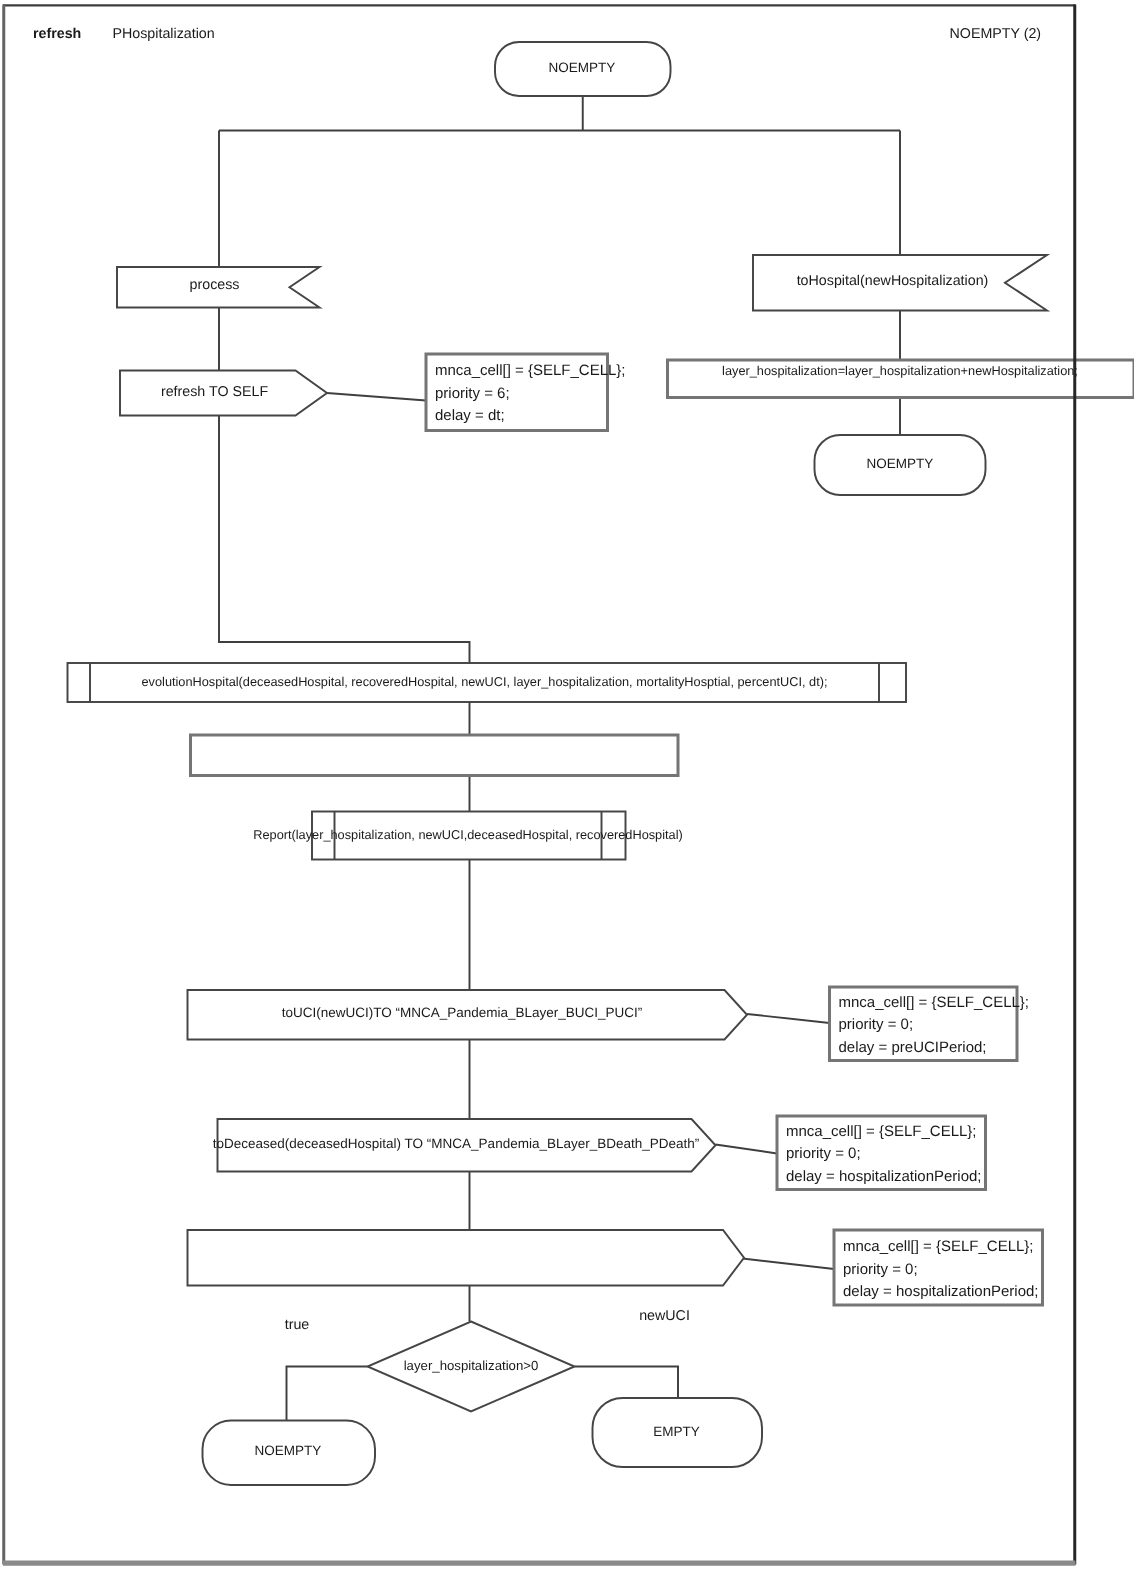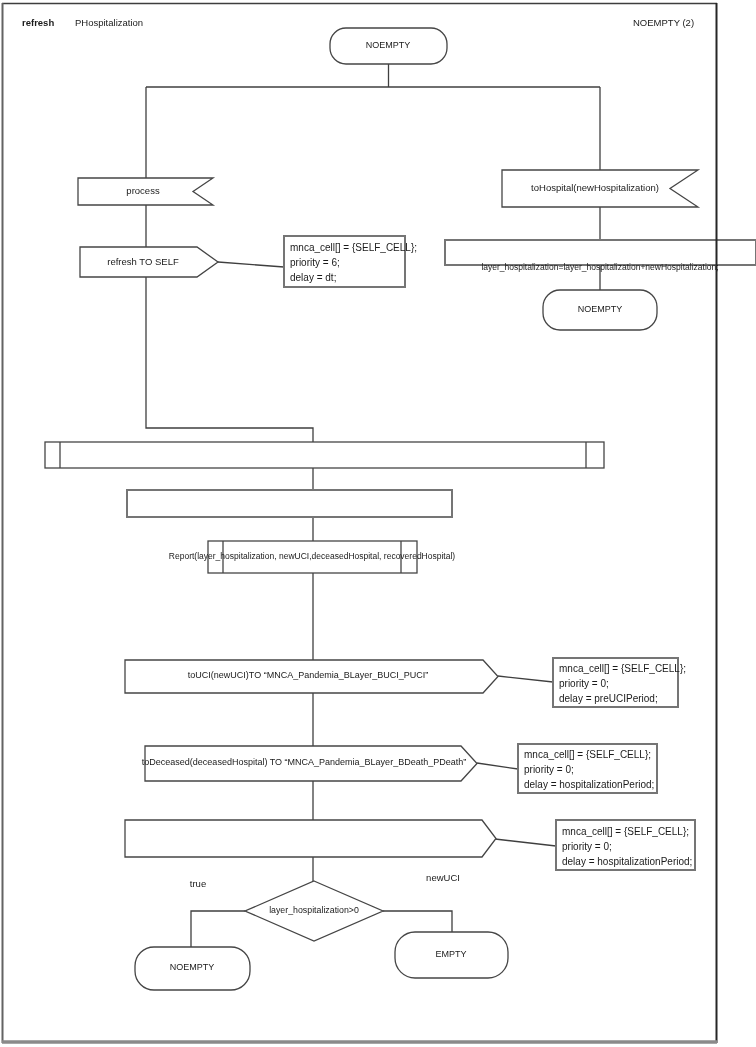--- a/index.html
+++ b/index.html
@@ -95,22 +95,23 @@
   <div class="lbl mid" style="left:600px;top:310px;">NOEMPTY</div>
   <div class="lbl mid" style="left:192px;top:968px;">NOEMPTY</div>
   <div class="lbl mid" style="left:451px;top:955px;">EMPTY</div>
 
   <div class="lbl" style="left:143px;top:191px;">process</div>
   <div class="lbl" style="left:143px;top:262px;">refresh TO SELF</div>
   <div class="lbl" style="left:595px;top:188px;">toHospital(newHospitalization)</div>
   <div class="lbl mid" style="left:308px;top:676px;">toUCI(newUCI)TO “MNCA_Pandemia_BLayer_BUCI_PUCI”</div>
   <div class="lbl mid" style="left:304px;top:763px;">toDeceased(deceasedHospital) TO “MNCA_Pandemia_BLayer_BDeath_PDeath”</div>
 
-  <div class="lbl small" style="left:600px;top:268px;text-align:right;">layer_hospitalization=layer_hospitalization+newHospitalization;</div>
+  <div class="lbl small" style="left:600px;top:248px;text-align:right;">layer_hospitalization=layer_hospitalization+newHospitalization;</div>
 
+  <div class="lbl small" style="left:323px;top:455px;">evolutionHospital(deceasedHospital, recoveredHospital, newUCI, layer_hospitalization, mortalityHosptial, percentUCI, dt);</div>
   <div class="lbl small" style="left:312px;top:557px;">Report(layer_hospitalization, newUCI,deceasedHospital, recoveredHospital)</div>
 
   <div class="note" style="left:290px;top:240px;">
     <div>mnca_cell[] = {SELF_CELL};</div>
     <div>priority = 6;</div>
     <div>delay = dt;</div>
   </div>
   <div class="note" style="left:559px;top:661px;">
     <div>mnca_cell[] = {SELF_CELL};</div>
     <div>priority = 0;</div>

